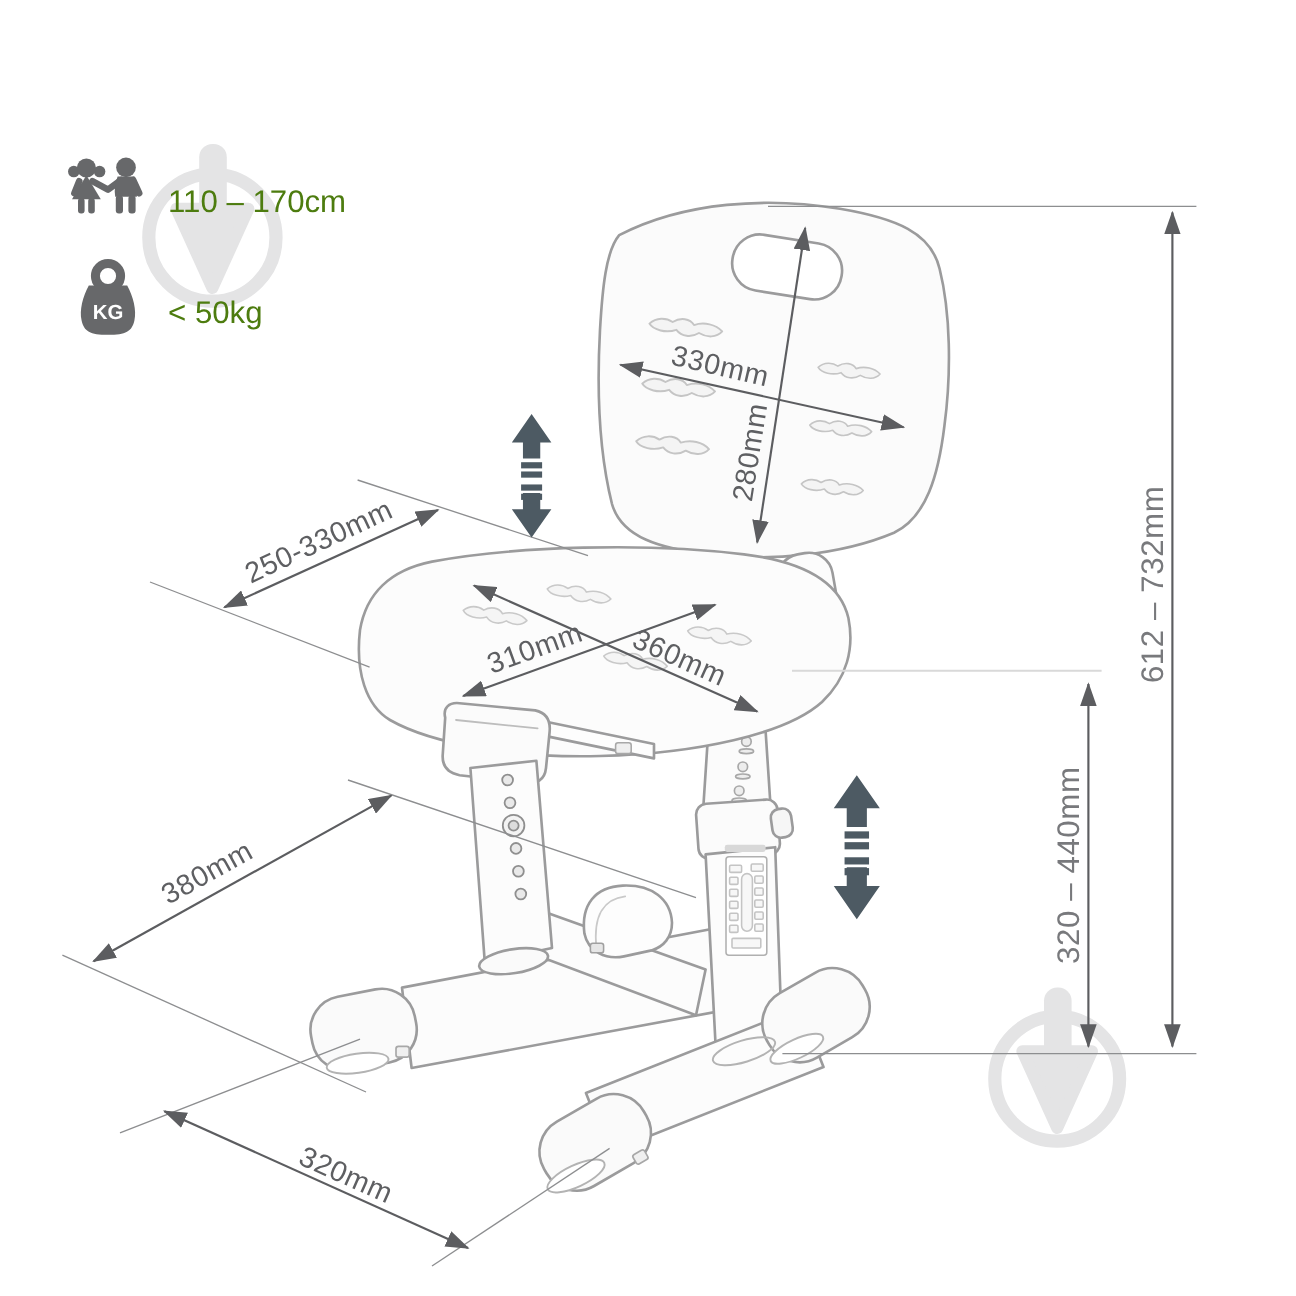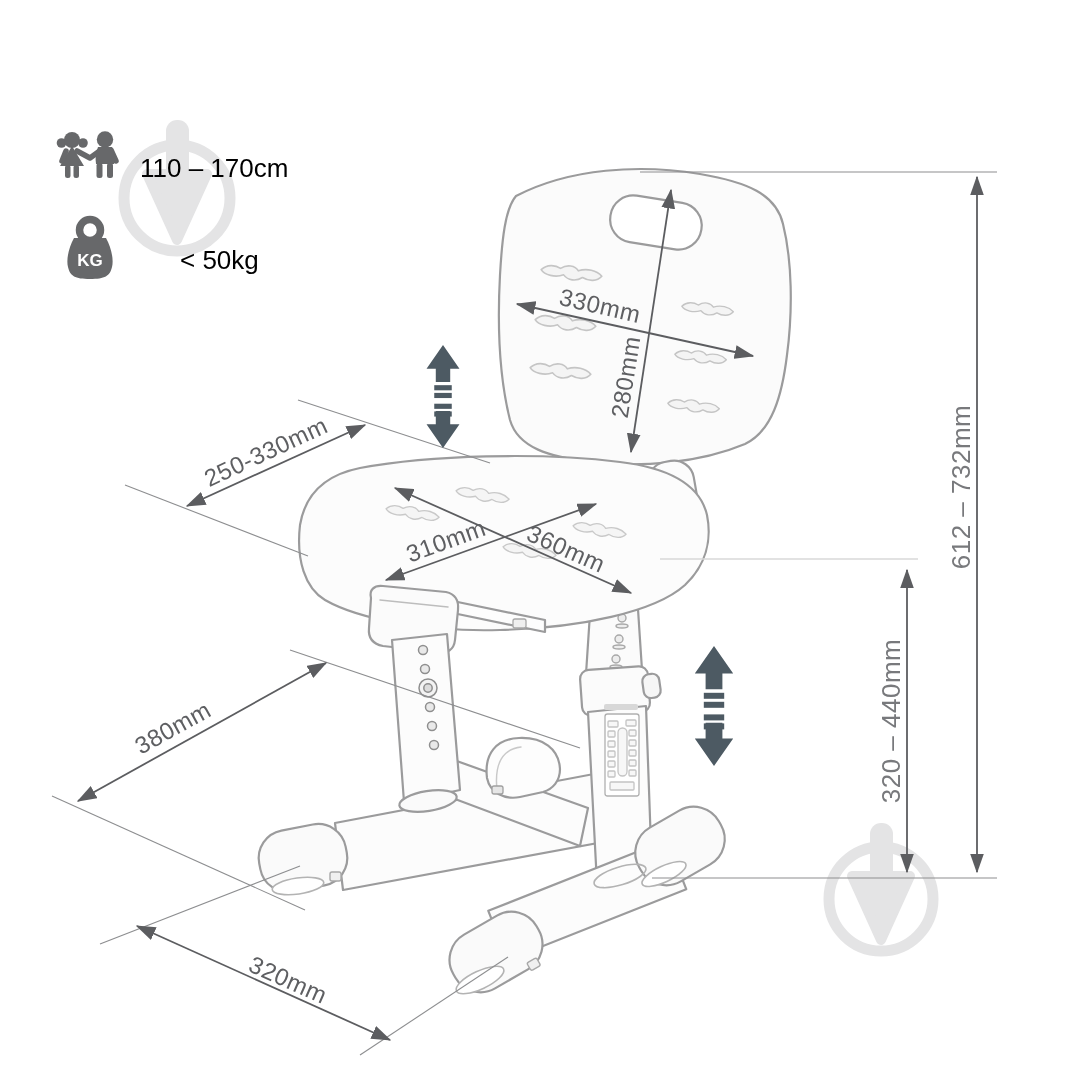--- a/index.html
+++ b/index.html
@@ -2,21 +2,21 @@
 <html><head>
 <meta charset="utf-8">
 <style>
   html,body{margin:0;padding:0;background:#fff;}
   #canvas{position:relative;width:1080px;height:1080px;background:#ffffff;overflow:hidden;
           font-family:"Liberation Sans", sans-serif;}
   #canvas svg.scene{position:absolute;left:0;top:0;}
   .dim-label{position:absolute;font-size:24px;color:#5e5f62;white-space:nowrap;
              transform:translate(-50%,-50%) rotate(var(--r,0deg));letter-spacing:.5px;}
   .dim-label.vert{color:#78797c;font-size:26px;}
-  .spec-text{position:absolute;font-size:26px;color:#000000;white-space:nowrap;}
+  .spec-text{position:absolute;font-size:26px;color:#4d7c0f;white-space:nowrap;}
 </style>
 </head>
 <body>
 
 <div id="canvas">
 
 <svg class="scene" width="1080" height="1080" viewBox="0 0 1080 1080">
   <defs>
     <marker id="ah" viewBox="0 0 10 7" refX="9.3" refY="3.5" markerWidth="11" markerHeight="7.7" orient="auto-start-reverse">
           <path d="M0,0 L10,3.5 L0,7 Z" fill="#5c5d60"></path>
@@ -206,21 +206,21 @@
   </g>
 
   <g transform="translate(62 216)">
     <circle cx="28" cy="14" r="10.5" fill="none" stroke="#67686a" stroke-width="7.5"></circle>
     <path d="M12,22 L44,22 C49,31 52,43 50,51 C48,60 43,63 28,63 C13,63 8,60 6,51 C4,43 7,31 12,22 Z" fill="#67686a"></path>
     <text x="28" y="50" text-anchor="middle" font-size="17" font-weight="bold" fill="#ffffff" font-family="Liberation Sans, sans-serif">KG</text>
   </g>
 </svg>
 
 <div class="spec-text" style="left:140px;top:153px;">110 – 170cm</div>
-<div class="spec-text" style="left:140px;top:245px;margin-left:40px;">&lt; 50kg</div>
+<div class="spec-text" style="left:140px;top:245px;">&lt; 50kg</div>
 
 <div class="dim-label" style="left:600px;top:306px;--r:13deg;">330mm</div>
 <div class="dim-label" style="left:626px;top:377px;--r:-81deg;">280mm</div>
 <div class="dim-label" style="left:266px;top:452px;--r:-25deg;">250-330mm</div>
 <div class="dim-label" style="left:446px;top:541px;--r:-20deg;">310mm</div>
 <div class="dim-label" style="left:566px;top:549px;--r:24deg;">360mm</div>
 <div class="dim-label" style="left:173px;top:728px;--r:-29deg;">380mm</div>
 <div class="dim-label" style="left:288px;top:980px;--r:24deg;">320mm</div>
 <div class="dim-label vert" style="left:961px;top:487px;--r:-90deg;">612 – 732mm</div>
 <div class="dim-label vert" style="left:891px;top:721px;--r:-90deg;">320 – 440mm</div>

